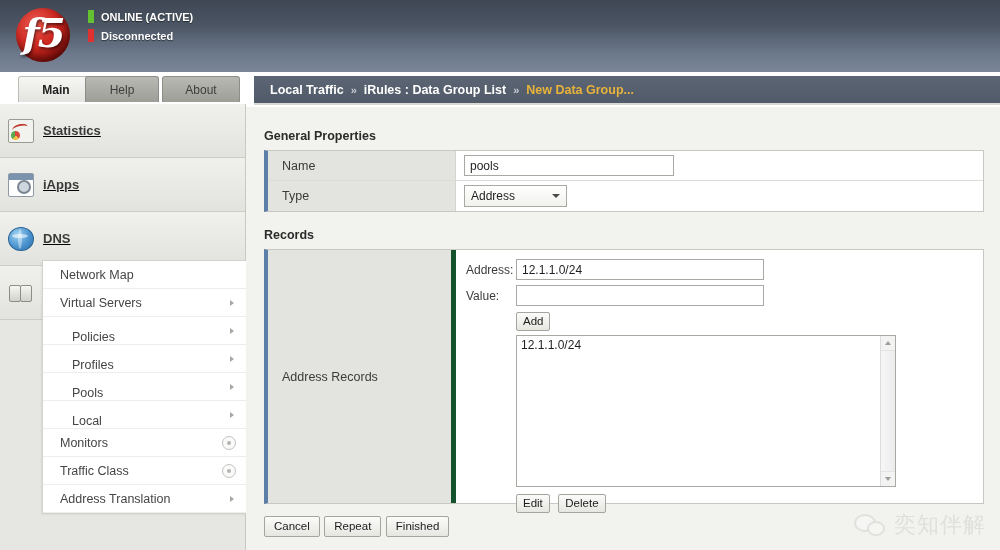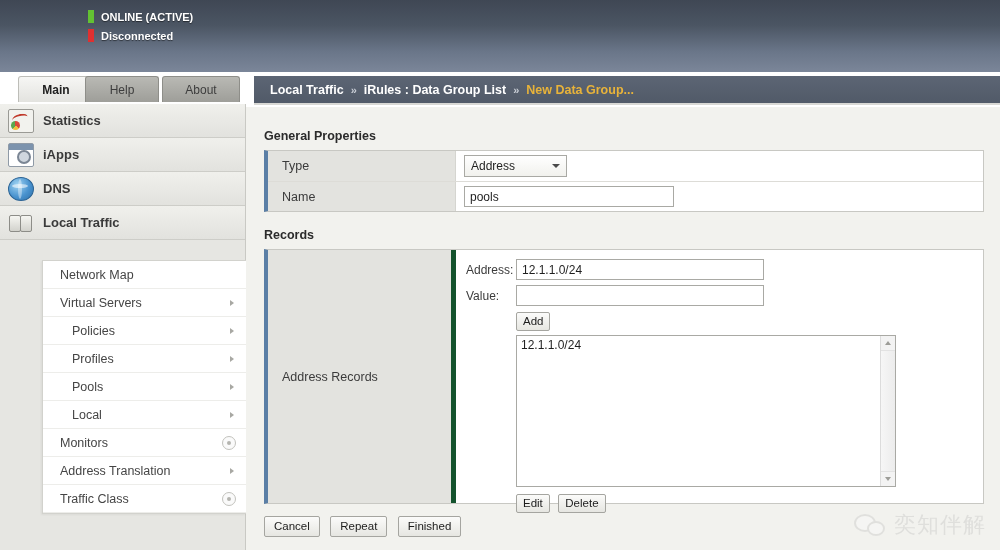--- a/index.html
+++ b/index.html
@@ -76,24 +76,25 @@
   .bc-sep { color: #c9ced6; margin: 0 7px; font-size: 11px; }
   .bc-current { color: #e8b33a; }
 
   
   .sidebar {
     position: absolute; left: 0; top: 104px; width: 246px; height: 446px;
     background: #e6e6e2;
     border-right: 1px solid #c9c9c4;
   }
   .nav-main {
-    position: relative; height: 34px; display: flex; align-items: center;
+    position: relative; height: 54px; display: flex; align-items: center;
     padding-left: 8px;
     background: linear-gradient(to bottom, #f0f0ec 0%, #e2e2de 100%);
     border-bottom: 1px solid #cdcdc8;
+    text-decoration: underline;
   }
   .nav-main .ico { width: 26px; height: 24px; margin-right: 9px; position: relative; flex: none; }
   .nav-main .txt { font-size: 13px; font-weight: bold; color: #3a3a3a; }
 
   
   .ico-stats { background: #f2f2ee; border: 1px solid #9a9a95; border-radius: 2px; overflow: hidden; }
   .ico-stats:before {
     content:""; position:absolute; left:2px; bottom:2px; width:9px; height:9px;
     border-radius:50%; background: conic-gradient(#d94a3a 0 35%, #f0c040 0 62%, #5aa84f 0 100%);
   }
@@ -134,21 +135,21 @@
   .submenu {
     position: absolute; left: 42px; top: 0; width: 204px;
     background: #ffffff; border: 1px solid #d2d2cd; border-right: none;
     box-shadow: -1px 1px 2px rgba(0,0,0,.05);
   }
   .sub-item {
     position: relative; height: 28px; display: flex; align-items: center;
     border-bottom: 1px solid #ededea; font-size: 12.5px; color: #454545;
     padding-left: 17px;
   }
-  .sub-item.indent { padding-left: 29px; }
+  .sub-item.indent { padding-left: 29px; align-items: flex-end; }
   .sub-item.active-mark:before {
     content:""; position:absolute; left:-5px; top:0; width:5px; height:28px; background:#f0c020;
   }
   .chev {
     position: absolute; right: 12px; top: 50%; margin-top: -3px;
     width: 0; height: 0; border-left: 4px solid #a8a8a3;
     border-top: 3px solid transparent; border-bottom: 3px solid transparent;
   }
   .circ {
     position: absolute; right: 10px; top: 50%; margin-top: -7px;
@@ -248,21 +249,21 @@
     content:""; position:absolute; left:4px; width:0; height:0;
     border-left:3.5px solid transparent; border-right:3.5px solid transparent;
   }
   .sbtn.up:after { top:5px; border-bottom:4px solid #9d9d98; }
   .sbtn.dn:after { bottom:5px; border-top:4px solid #9d9d98; }
 
   .rec-actions { margin: 6px 0 0 50px; }
   .rec-actions .btn { margin-right: 4px; }
 
   .bottom-actions { margin-top: 12px; }
-  .bottom-actions .btn { margin-right: 6px; padding: 2px 9px; }
+  .bottom-actions .btn { padding: 2px 9px; }
 
   
   .watermark {
     position: absolute; right: 14px; bottom: 10px;
     display: flex; align-items: center; opacity: .30;
     pointer-events: none;
   }
   .wm-icon { position: relative; width: 34px; height: 26px; margin-right: 6px; }
   .wm-b1, .wm-b2 {
     position: absolute; border-radius: 50%; background: #ffffff;
@@ -274,20 +275,24 @@
     font-family: "DejaVu Sans", sans-serif; font-size: 22px; color: #b4b4b4;
     letter-spacing: 1px; white-space: nowrap;
   }
 </style>
 </head>
 <body>
 
 <div id="app">
 
   <div class="header">
+    <div class="logo">
+      <div class="logo-ball"></div>
+      <div class="logo-text">f5</div>
+    </div>
     <div class="status-block">
       <div class="status-row">
         <span class="status-bar green"></span>
         <span class="status-label">ONLINE (ACTIVE)</span>
       </div>
       <div class="status-row">
         <span class="status-bar red"></span>
         <span class="status-label">Disconnected</span>
       </div>
     </div>
@@ -351,50 +356,50 @@
       </div>
       <div class="sub-item indent">
         <span>Local</span>
         <span class="chev"></span>
       </div>
       <div class="sub-item">
         <span>Monitors</span>
         <span class="circ"></span>
       </div>
       <div class="sub-item">
-        <span>Address Translation</span>
-        <span class="chev"></span>
-      </div>
-      <div class="sub-item">
         <span>Traffic Class</span>
         <span class="circ"></span>
       </div>
+      <div class="sub-item">
+        <span>Address Translation</span>
+        <span class="chev"></span>
+      </div>
     </div>
   </div>
 
   <div class="content">
 
     <div class="section-title">General Properties</div>
 
     <div class="panel">
+      <div class="frow">
+        <div class="flabel">Name</div>
+        <div class="fvalue">
+          <input class="txt-in" id="name-input" type="text" value="pools" style="">
+        </div>
+      </div>
       <div class="frow">
         <div class="flabel">Type</div>
         <div class="fvalue">
           <div class="select-box">
             <span>Address</span>
             <span class="arr"></span>
           </div>
         </div>
       </div>
-      <div class="frow">
-        <div class="flabel">Name</div>
-        <div class="fvalue">
-          <input class="txt-in" id="name-input" type="text" value="pools" style="">
-        </div>
-      </div>
     </div>
 
     <div class="section-title" style="margin-top:16px;">Records</div>
 
     <div class="records-panel">
       <div class="rec-left">Address Records</div>
       <div class="rec-right">
 
         <div class="inline-row">
           <span class="inline-label">Address:</span>

